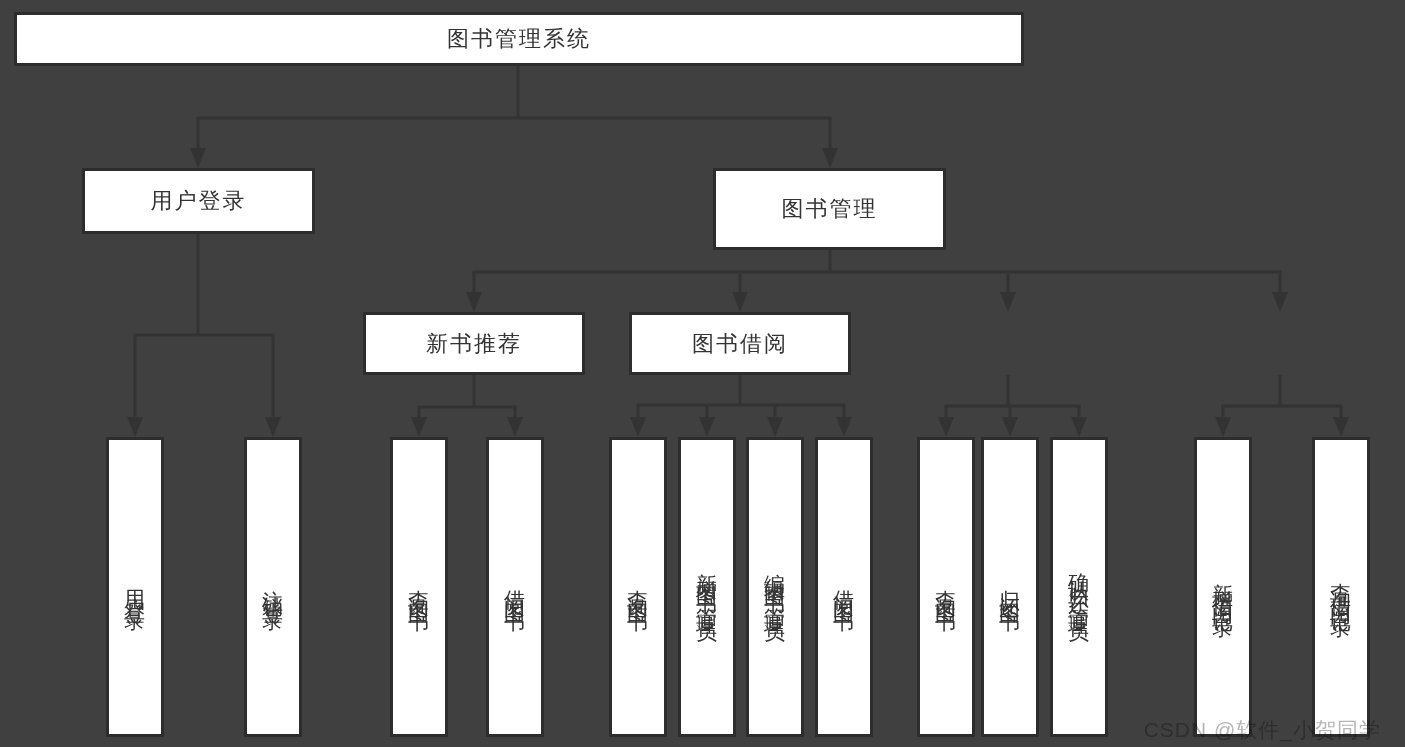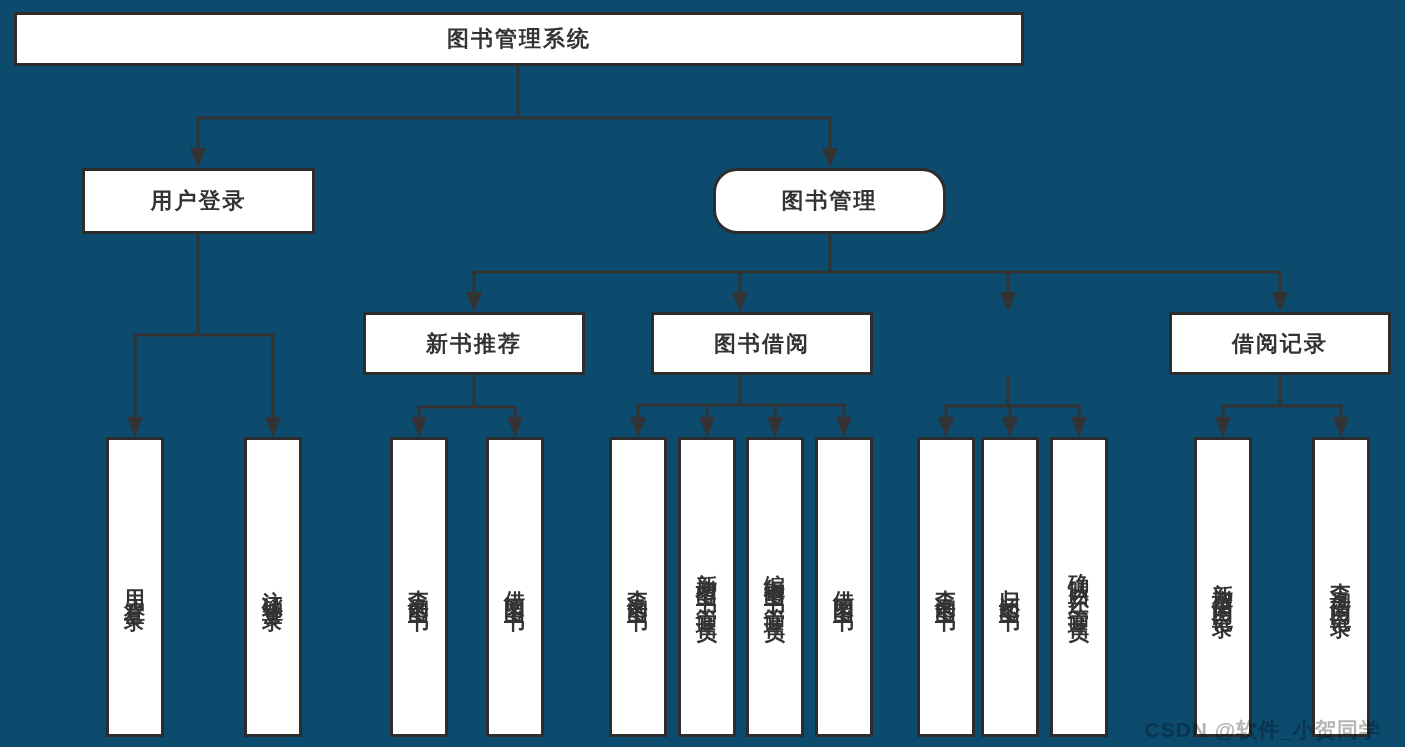--- a/index.html
+++ b/index.html
@@ -8,22 +8,21 @@
     background: #ffffff;
     width: 1405px;
     height: 747px;
     overflow: hidden;
     font-family: "Liberation Sans", sans-serif;
   }
   #canvas {
     position: relative;
     width: 1405px;
     height: 747px;
-    background: #0c4a6e;
-    font-weight: bold;
+    background: #404040;
   }
   #connectors {
     position: absolute;
     left: 0; top: 0;
     width: 1405px; height: 747px;
   }
   .box {
     position: absolute;
     box-sizing: border-box;
     border: 3px solid #2d2d2d;
@@ -151,32 +150,29 @@
     </g>
   </svg>
 
   <div class="box" style="left:14px; top:12px; width:1010px; height:54px;">
     <span>图书管理系统</span>
   </div>
 
   <div class="box" style="left:82px; top:168px; width:233px; height:66px;">
     <span>用户登录</span>
   </div>
-  <div class="box" style="left:713px; top:168px; width:233px; height:66px;border-radius:24px;">
+  <div class="box" style="left:713px; top:168px; width:233px; height:82px;">
     <span>图书管理</span>
   </div>
 
   <div class="box" style="left:363px; top:312px; width:222px; height:63px;">
     <span>新书推荐</span>
   </div>
-  <div class="box" style="left:629px; top:312px; width:222px; height:63px;margin-left:22px;">
+  <div class="box" style="left:629px; top:312px; width:222px; height:63px;">
     <span>图书借阅</span>
-  </div>
-  <div class="box" style="left:1169px; top:312px; width:222px; height:63px;">
-    <span>借阅记录</span>
   </div>
 
   <div class="vbox" style="left:106px; top:437px; width:58px; height:300px;">
     <span class="vtext">用户登录</span>
   </div>
   <div class="vbox" style="left:244px; top:437px; width:58px; height:300px;">
     <span class="vtext">注销登录</span>
   </div>
 
   <div class="vbox" style="left:390px; top:437px; width:58px; height:300px;">

